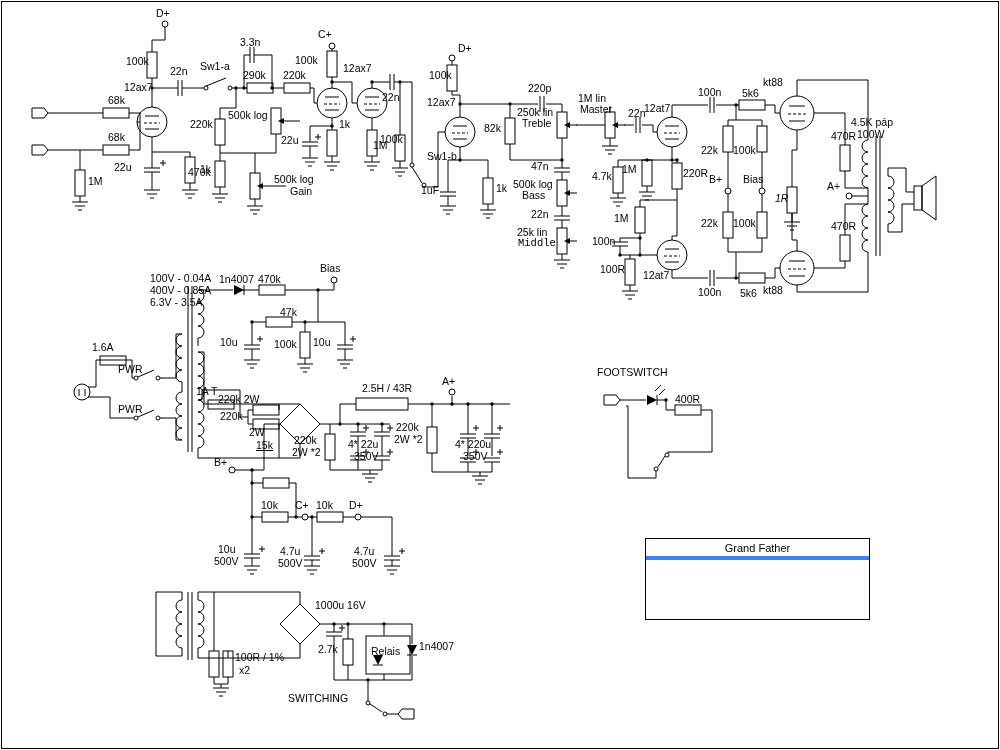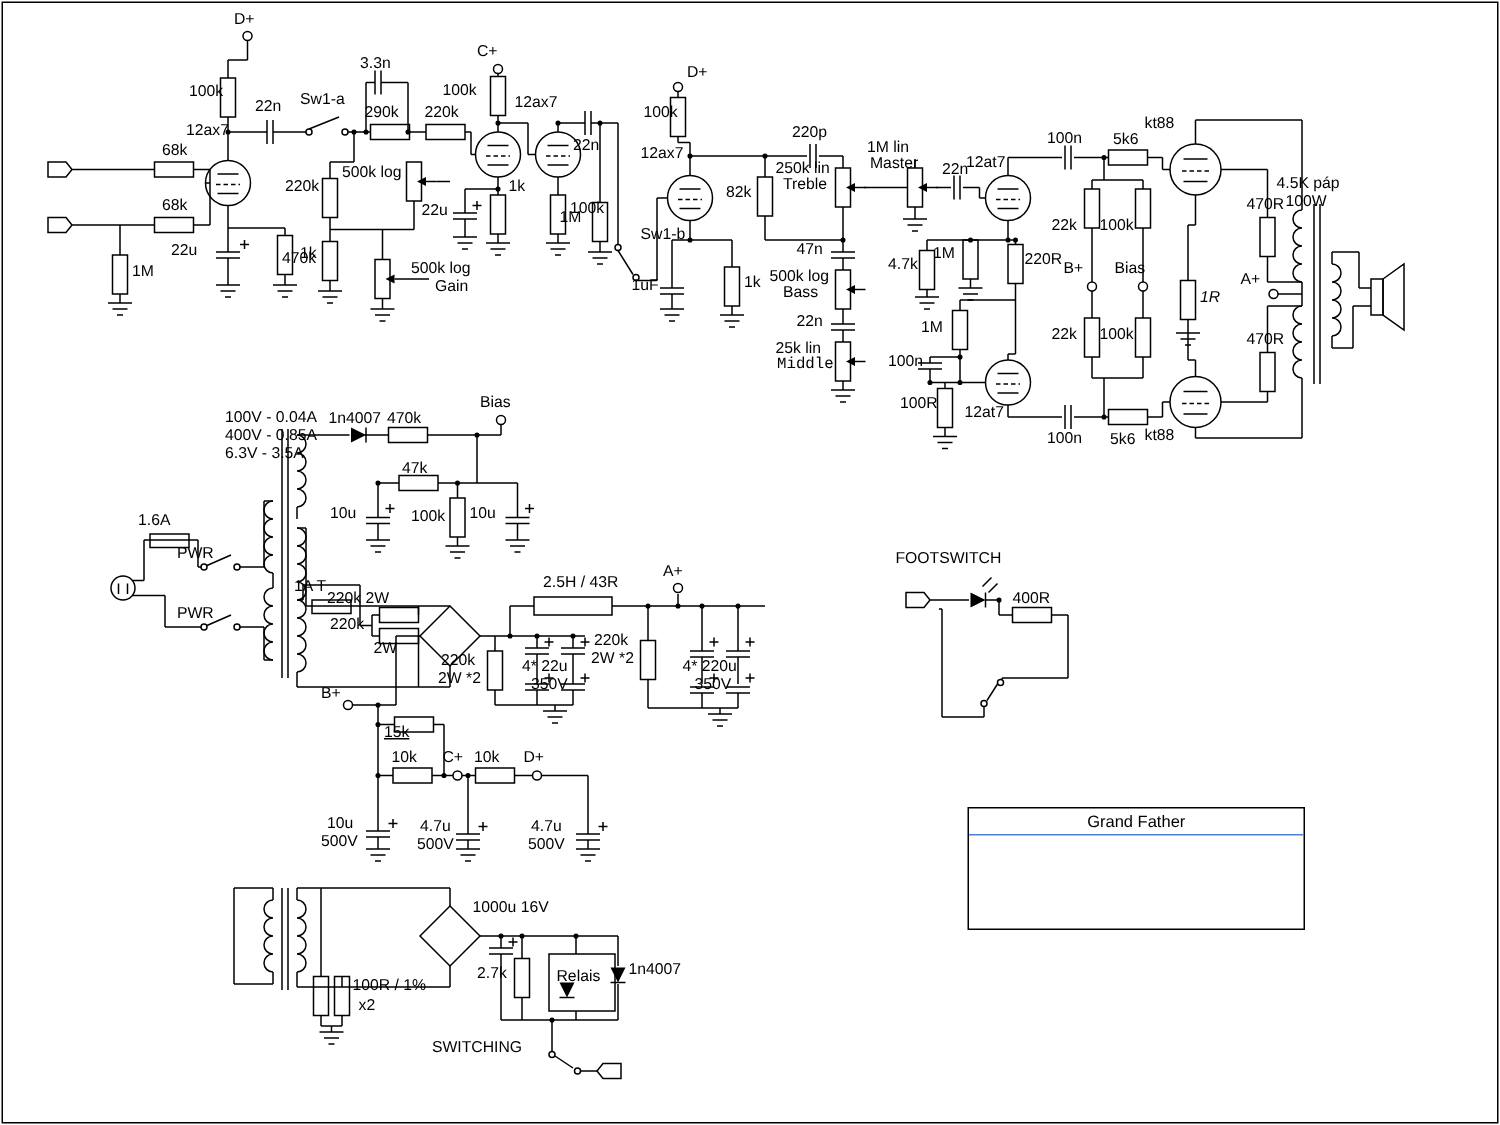--- a/index.html
+++ b/index.html
@@ -3,21 +3,21 @@
 <meta charset="utf-8">
 <style>
   html,body{margin:0;padding:0;background:#fff;}
   #page{position:relative;width:1000px;height:750px;background:#fff;overflow:hidden;
         font-family:"Liberation Sans","DejaVu Sans",sans-serif;}
   #wiring{position:absolute;left:0;top:0;}
   #labels{position:absolute;left:0;top:0;width:1000px;height:750px;pointer-events:none;}
   .lbl{position:absolute;font-size:10.5px;line-height:1.05;color:#000;white-space:nowrap;}
   .titleblock{position:absolute;left:645px;top:538px;width:225px;height:82px;
               border:1px solid #000;box-sizing:border-box;font-size:11px;color:#000;background:#fff;}
-  .tb-name{height:17px;border-bottom:1px solid #3b82f6;display:flex;align-items:center;justify-content:center;}
+  .tb-name{height:17px;border-bottom:4px solid #3b82f6;display:flex;align-items:center;justify-content:center;}
   .tb-date{height:40px;border-bottom:1px solid #000;display:flex;align-items:center;justify-content:center;}
   .tb-foot{height:21px;display:flex;align-items:center;justify-content:space-between;padding:0 8px;}
 </style>
 </head>
 <body>
 
 <div id="page">
 
   <svg id="wiring" width="1000" height="750" viewBox="0 0 1000 750">
     <defs>
@@ -481,33 +481,33 @@
       <span class="lbl" style="left: 763px; top: 77px;">kt88</span>
       <span class="lbl" style="left: 701px; top: 145px;">22k</span>
       <span class="lbl" style="left: 733px; top: 145px;">100k</span>
       <span class="lbl" style="left: 709px; top: 174px;">B+</span>
       <span class="lbl" style="left: 743px; top: 174px;">Bias</span>
       <span class="lbl" style="left: 701px; top: 218px;">22k</span>
       <span class="lbl" style="left: 733px; top: 218px;">100k</span>
       <span class="lbl" style="left: 698px; top: 287px;">100n</span>
       <span class="lbl" style="left: 740px; top: 288px;">5k6</span>
       <span class="lbl" style="left: 763px; top: 285px;">kt88</span>
-      <span class="lbl" style="left: 800px; top: 193px; font-style: italic;">1R</span>
+      <span class="lbl" style="left: 775px; top: 193px; font-style: italic;">1R</span>
       <span class="lbl" style="left: 831px; top: 131px;">470R</span>
       <span class="lbl" style="left: 831px; top: 221px;">470R</span>
       <span class="lbl" style="left: 851px; top: 117px;">4.5K páp</span>
       <span class="lbl" style="left: 857px; top: 129px; text-align: right;">100W</span>
       <span class="lbl" style="left: 827px; top: 181px;">A+</span>
       <span class="lbl" style="left: 150px; top: 273px;">100V - 0.04A</span>
       <span class="lbl" style="left: 150px; top: 285px;">400V - 0.85A</span>
       <span class="lbl" style="left: 150px; top: 297px;">6.3V - 3.5A</span>
       <span class="lbl" style="left: 219px; top: 274px;">1n4007</span>
       <span class="lbl" style="left: 258px; top: 274px;">470k</span>
       <span class="lbl" style="left: 320px; top: 263px;">Bias</span>
-      <span class="lbl" style="left: 268px; top: 307px; text-align: right;">47k</span>
+      <span class="lbl" style="left: 280px; top: 307px; text-align: right;">47k</span>
       <span class="lbl" style="left: 220px; top: 337px;">10u</span>
       <span class="lbl" style="left: 274px; top: 339px;">100k</span>
       <span class="lbl" style="left: 313px; top: 337px;">10u</span>
       <span class="lbl" style="left: 92px; top: 342px;">1.6A</span>
       <span class="lbl" style="left: 118px; top: 364px;">PWR</span>
       <span class="lbl" style="left: 118px; top: 404px;">PWR</span>
       <span class="lbl" style="left: 196px; top: 386px;">1A T</span>
       <span class="lbl" style="left: 218px; top: 394px;">220k 2W</span>
       <span class="lbl" style="left: 220px; top: 411px;">220k</span>
       <span class="lbl" style="left: 249px; top: 427px;">2W</span>
@@ -515,21 +515,21 @@
       <span class="lbl" style="left: 442px; top: 376px;">A+</span>
       <span class="lbl" style="left: 396px; top: 422px;">220k</span>
       <span class="lbl" style="left: 394px; top: 434px;">2W *2</span>
       <span class="lbl" style="left: 294px; top: 435px;">220k</span>
       <span class="lbl" style="left: 292px; top: 447px;">2W *2</span>
       <span class="lbl" style="left: 348px; top: 439px;">4* 22u</span>
       <span class="lbl" style="left: 354px; top: 451px;">350V</span>
       <span class="lbl" style="left: 455px; top: 439px;">4* 220u</span>
       <span class="lbl" style="left: 463px; top: 451px;">350V</span>
       <span class="lbl" style="left: 214px; top: 457px;">B+</span>
-      <span class="lbl" style="left: 256px; top: 483px; text-decoration: underline;">15k</span>
+      <span class="lbl" style="left: 256px; top: 440px; text-decoration: underline;">15k</span>
       <span class="lbl" style="left: 261px; top: 500px;">10k</span>
       <span class="lbl" style="left: 295px; top: 500px;">C+</span>
       <span class="lbl" style="left: 316px; top: 500px;">10k</span>
       <span class="lbl" style="left: 349px; top: 500px;">D+</span>
       <span class="lbl" style="left: 218px; top: 544px;">10u</span>
       <span class="lbl" style="left: 214px; top: 556px;">500V</span>
       <span class="lbl" style="left: 280px; top: 546px;">4.7u</span>
       <span class="lbl" style="left: 278px; top: 558px;">500V</span>
       <span class="lbl" style="left: 354px; top: 546px;">4.7u</span>
       <span class="lbl" style="left: 352px; top: 558px;">500V</span>

